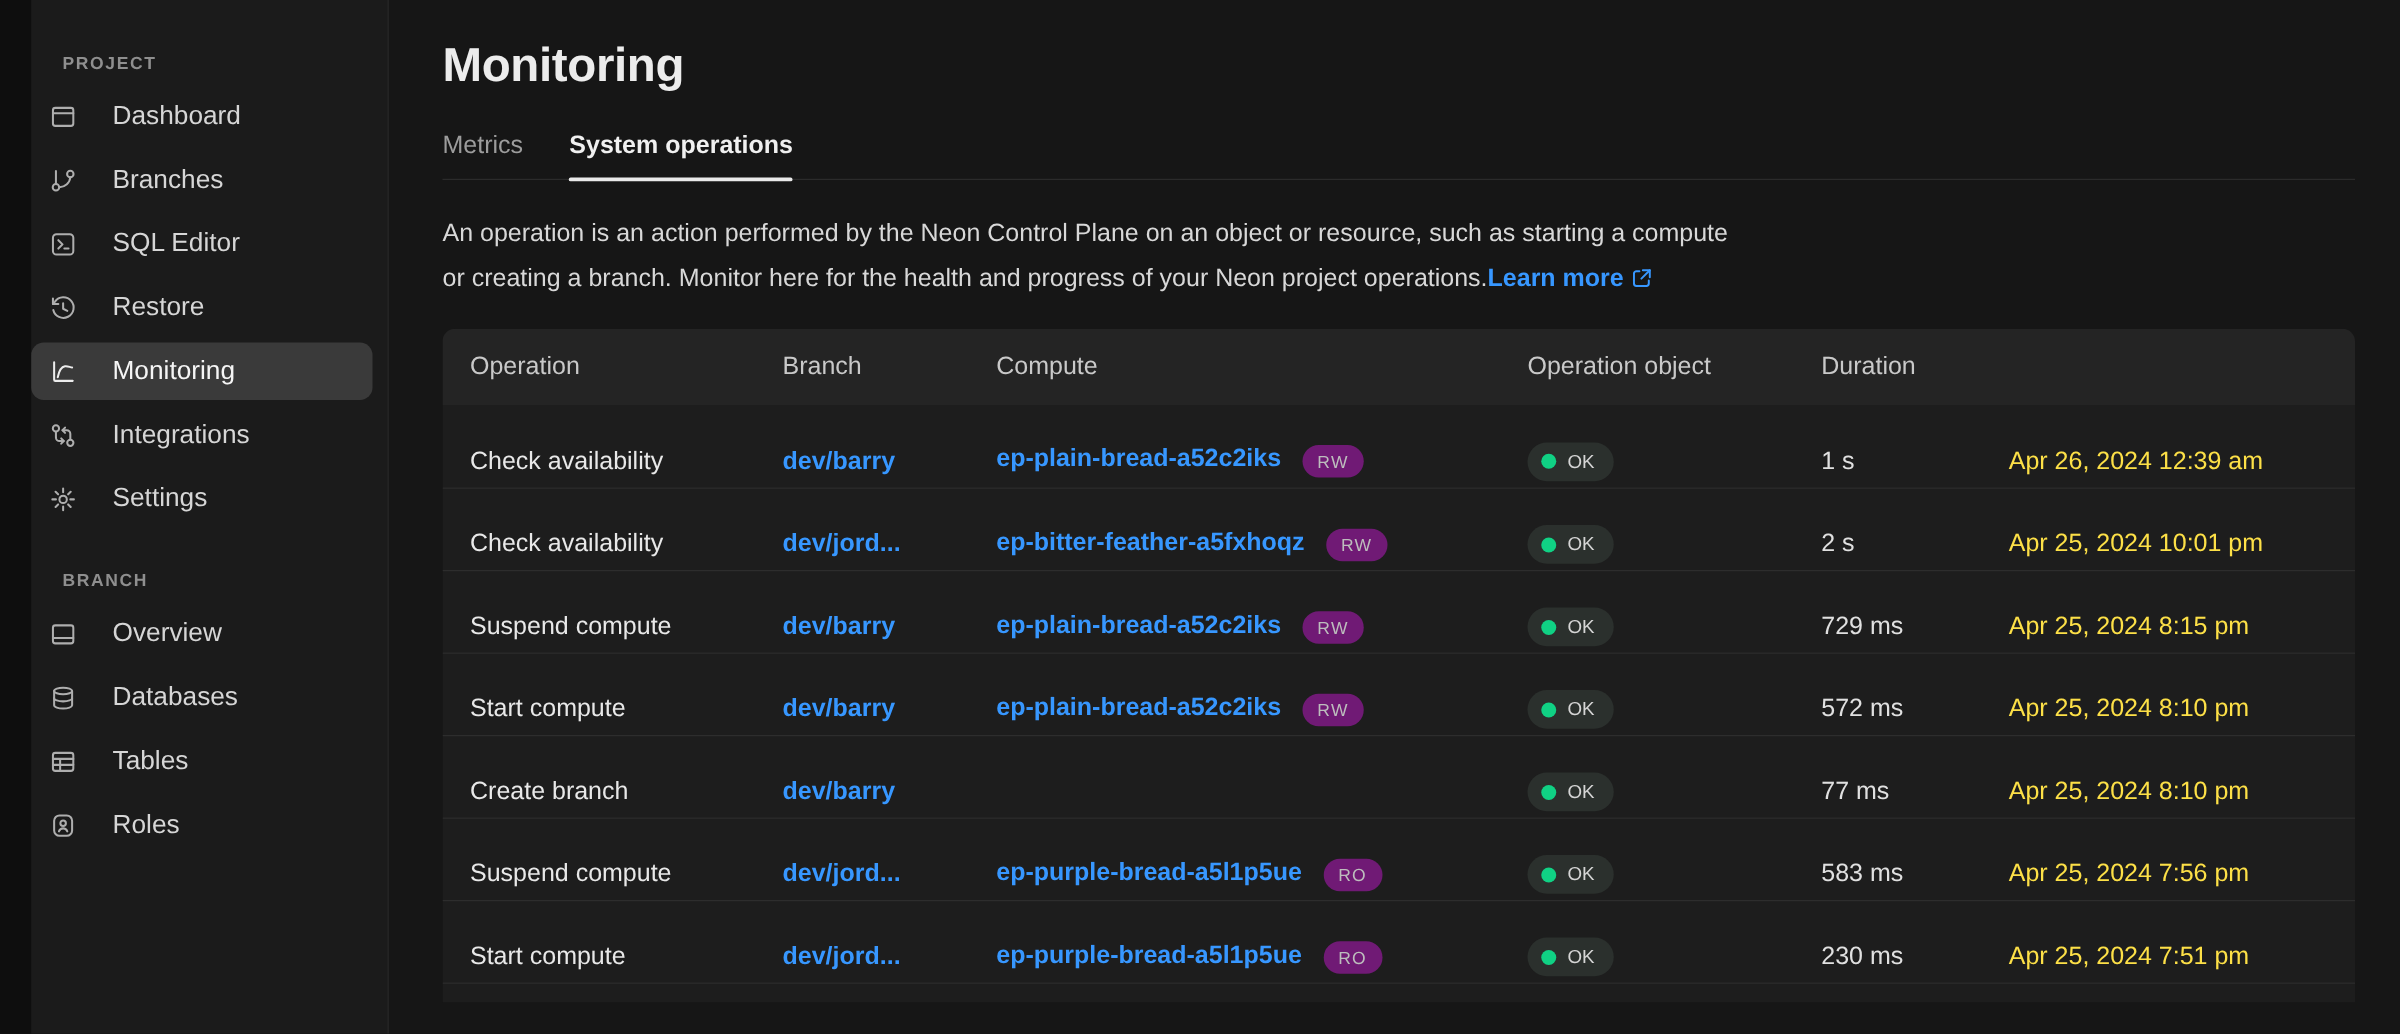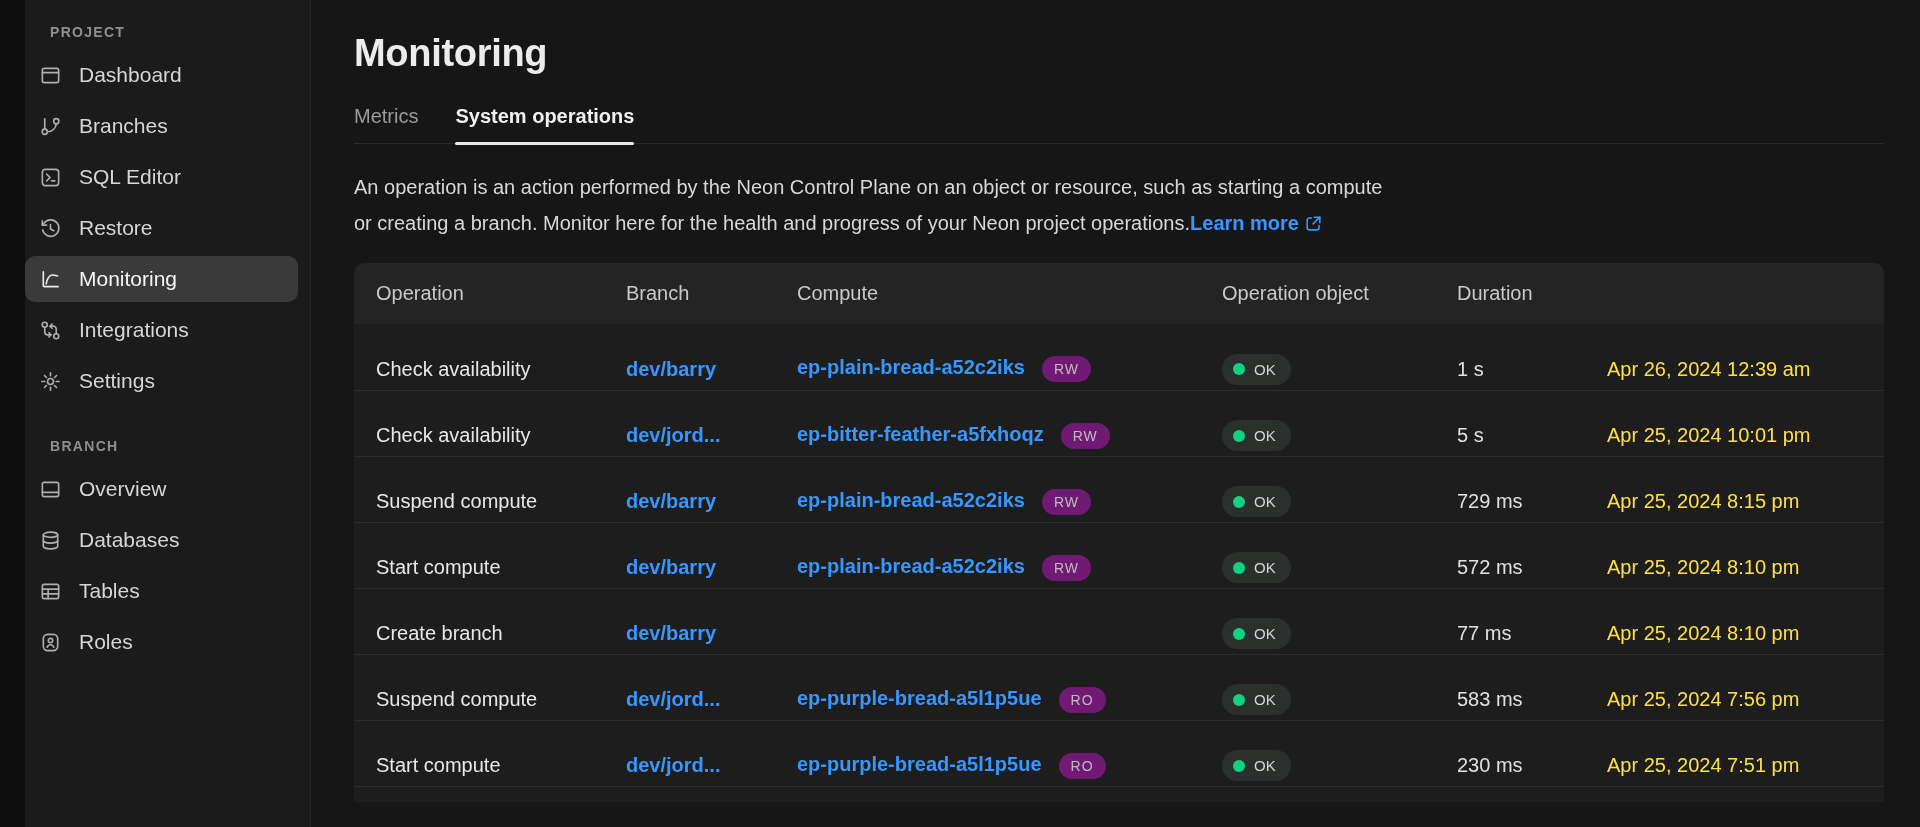--- a/index.html
+++ b/index.html
@@ -10,30 +10,30 @@
     color:#d6d6d6;
     -webkit-font-smoothing:antialiased;
   }
   .app { display:flex; width:1920px; height:827px; }
 
   
   .rail { width:25px; height:100%; background:#0e0e0e; flex:none; }
   .sidebar {
     width:286px; flex:none; height:100%;
     background:#1b1b1b; border-right:1px solid #272727;
-    padding-top:24px;
+    padding-top:42px;
   }
   .section-label {
     margin:0 0 12px 25px; font-size:14px; font-weight:600;
     letter-spacing:1.3px; color:#8f8f8f;
   }
   .section + .section { margin-top:34px; }
   .nav-list { padding-right:12px; }
   .nav-item {
-    display:flex; align-items:center; gap:17px;
+    display:flex; align-items:center; gap:28px;
     height:46px; margin-bottom:5px; padding:0 10px 0 13px;
     border-radius:10px; cursor:pointer; color:#d6d6d6;
   }
   .nav-item.active { background:#3a3a3a; color:#f5f5f5; }
   .nav-icon { width:24px; height:24px; flex:none; color:#aeaeae; display:flex; align-items:center; justify-content:center; }
   .nav-item.active .nav-icon { color:#ececec; }
   .nav-icon svg { width:23px; height:23px; }
   .nav-label { font-size:21px; }
   .nav-item.active .nav-label { font-weight:500; }
 
@@ -285,21 +285,21 @@
     <div class="cell compute-cell">
       <a class="blink">ep-bitter-feather-a5fxhoqz</a>
       <span class="tag">RW</span>
     </div>
     <div class="cell">
       <span class="status">
         <span class="dot"></span>
         <span class="status-text">OK</span>
       </span>
     </div>
-    <div class="cell dur">5 s</div>
+    <div class="cell dur">2 s</div>
     <div class="cell date">Apr 25, 2024 10:01 pm</div>
   </div>
 
   <div class="trow">
     <div class="cell op">Suspend compute</div>
     <div class="cell"><a class="blink">dev/barry</a></div>
     <div class="cell compute-cell">
       <a class="blink">ep-plain-bread-a52c2iks</a>
       <span class="tag">RW</span>
     </div>

